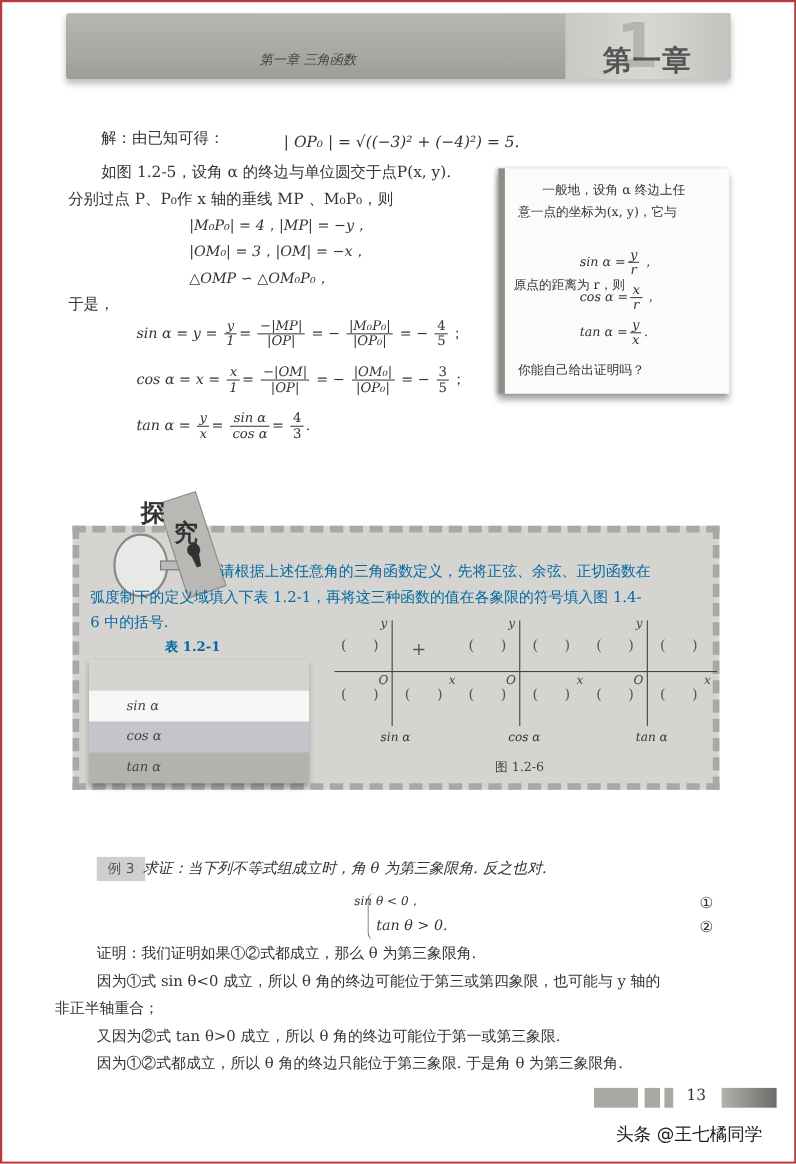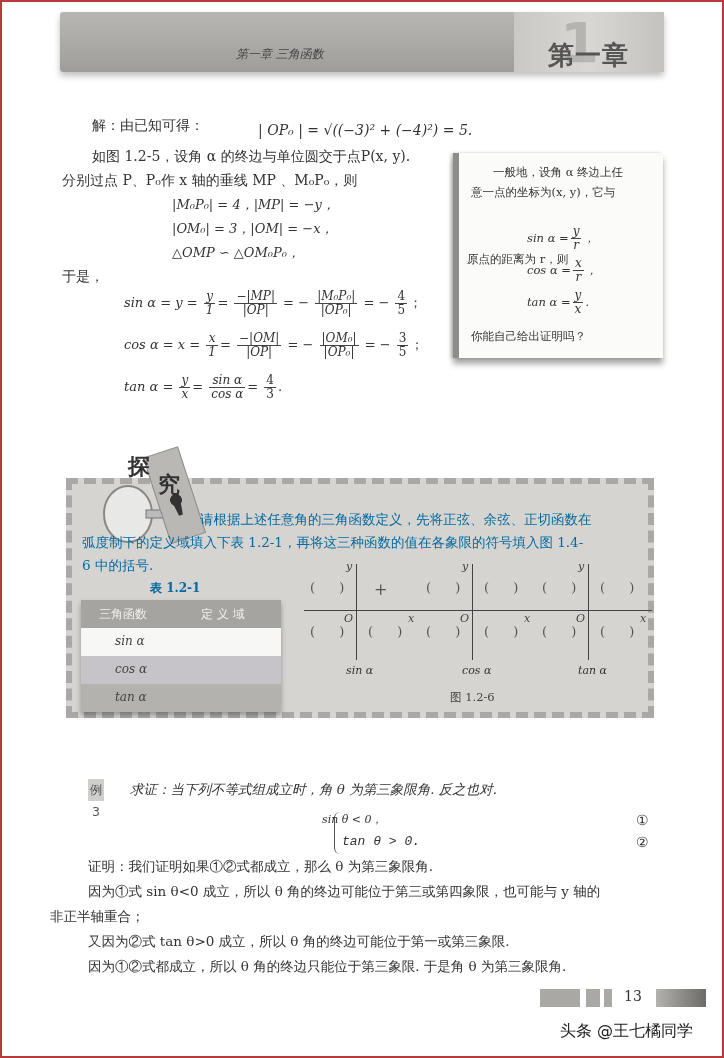--- a/index.html
+++ b/index.html
@@ -66,21 +66,21 @@
     box-shadow: 0 3px 5px rgba(0,0,0,0.3);
   }
   .tbl .row { position: absolute; left: 0; width: 200px; height: 28px; font-size: 12px; color: #444; }
   .tbl .row span { position: absolute; top: 6px; }
   .quad { position: absolute; width: 120px; height: 110px; }
   .quad .axis-x { position: absolute; left: 2px; top: 50px; width: 116px; height: 1px; background: #444; }
   .quad .axis-y { position: absolute; left: 54px; top: 4px; width: 1px; height: 96px; background: #444; }
   .quad .lbl { position: absolute; font-size: 11px; color: #444; }
   .quad .paren { position: absolute; font-size: 13px; color: #555; letter-spacing: 10px; }
   .ex-badge {
-    position: absolute; left: 88px; top: 779px; width: 16px; height: 22px;
+    position: absolute; left: 88px; top: 779px; width: 44px; height: 22px;
     background: #cfcfcd; font-size: 12.5px; color: #555; text-align: center; line-height: 22px;
     font-family: "DejaVu Sans", sans-serif;
   }
   .footer-bar { position: absolute; top: 989px; height: 18px; background: #a9a8a4; }
   .page-num { position: absolute; left: 624px; top: 988px; font-size: 14px; color: #333; }
   .watermark { position: absolute; left: 560px; top: 1021px; font-size: 16px; color: #222; font-family: "DejaVu Sans", sans-serif; }
 </style>
 </head>
 <body>
 
@@ -156,24 +156,20 @@
     <text x="32" y="34" font-size="22" font-weight="bold" fill="#333" font-family="DejaVu Serif, serif">探</text>
     <text x="62" y="52" font-size="22" font-weight="bold" fill="#333" font-family="DejaVu Serif, serif">究</text>
   </svg>
 </div>
 <div class="explore-text" style="left:200px; top:511px;">请根据上述任意角的三角函数定义，先将正弦、余弦、正切函数在</div>
 <div class="explore-text" style="left:82px; top:534px;">弧度制下的定义域填入下表 1.2-1，再将这三种函数的值在各象限的符号填入图 1.4-</div>
 <div class="explore-text" style="left:82px; top:557px;">6 中的括号.</div>
 <div class="explore-text" style="left:150px; top:580px; font-size:12px; font-weight:bold;">表 1.2-1</div>
 
 <div class="tbl">
-  <div class="row" style="top:0; background:#a5a4a0; color:#f0f0ee;">
-    <span style="left:18px;">三角函数</span>
-    <span style="left:120px;">定 义 域</span>
-  </div>
   <div class="row" style="top:28px; background:#f7f7f6;">
     <span class="m" style="left:34px;">sin α</span>
     <span style="left:120px;"></span>
   </div>
   <div class="row" style="top:56px; background:#c6c4c8;">
     <span class="m" style="left:34px;">cos α</span>
     <span style="left:120px;"></span>
   </div>
   <div class="row" style="top:84px; background:#b3b2ae;">
     <span class="m" style="left:34px;">tan α</span>
@@ -220,21 +216,21 @@
 </div>
 <div class="lbl m" style="position:absolute; left:578px; top:664px; font-size:11px;">tan α</div>
 
 <div style="position:absolute; left:450px; top:690px; font-size:11.5px; color:#444;">图 1.2-6</div>
 
 <div class="ex-badge">例 3</div>
 <div class="t" style="left:130px; top:781px; font-size:13.5px;font-style:italic;">求证：当下列不等式组成立时，角 θ 为第三象限角. 反之也对.</div>
 <div style="position:absolute; left:334px; top:812px; width:6px; height:42px; border-left:1px solid #555; border-radius:6px 0 0 6px;"></div>
 <div class="t m" style="left:322px; top:812px; font-size:11px;">sin θ &lt; 0，</div>
 <div class="t" style="left:636px; top:812px; font-size:14px;">①</div>
-<div class="t m" style="left:342px; top:834px; font-size:13px;font-family:Liberation Mono, monospace;">tan θ &gt; 0.</div>
+<div class="t m" style="left:342px; top:834px; font-size:13px;">tan θ &gt; 0.</div>
 <div class="t" style="left:636px; top:834px; font-size:14px;">②</div>
 
 <div class="t" style="left:88px; top:858px; font-size:13.5px;">证明：我们证明如果①②式都成立，那么 θ 为第三象限角.</div>
 <div class="t" style="left:88px; top:883px; font-size:13.5px;">因为①式 sin θ&lt;0 成立，所以 θ 角的终边可能位于第三或第四象限，也可能与 y 轴的</div>
 <div class="t" style="left:50px; top:908px; font-size:13.5px;">非正半轴重合；</div>
 <div class="t" style="left:88px; top:933px; font-size:13.5px;">又因为②式 tan θ&gt;0 成立，所以 θ 角的终边可能位于第一或第三象限.</div>
 <div class="t" style="left:88px; top:958px; font-size:13.5px;">因为①②式都成立，所以 θ 角的终边只能位于第三象限. 于是角 θ 为第三象限角.</div>
 
 <div class="footer-bar" style="left:540px; width:40px;"></div>
 <div class="footer-bar" style="left:586px; width:14px;"></div>

